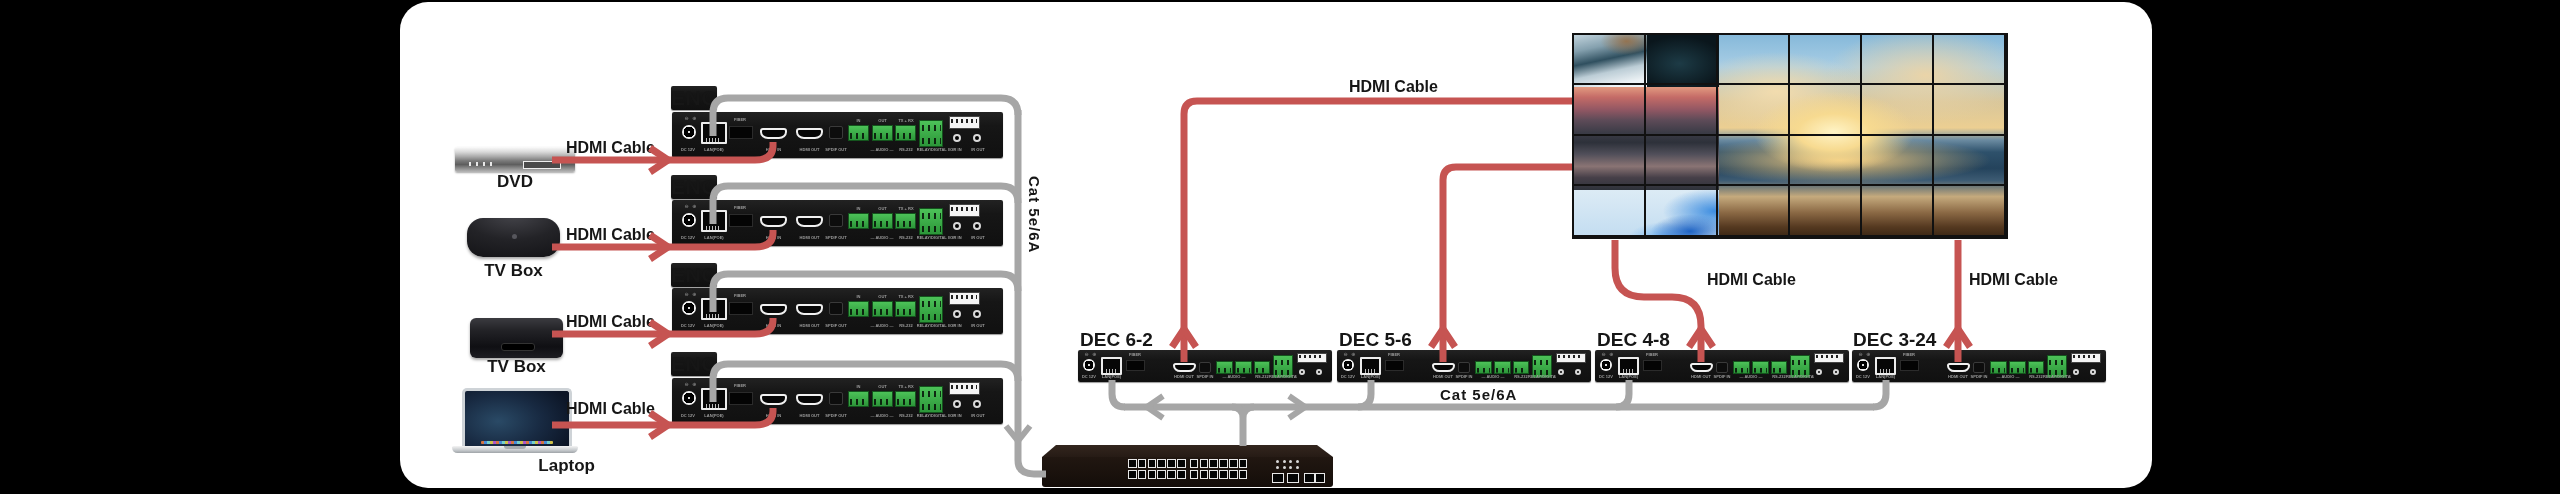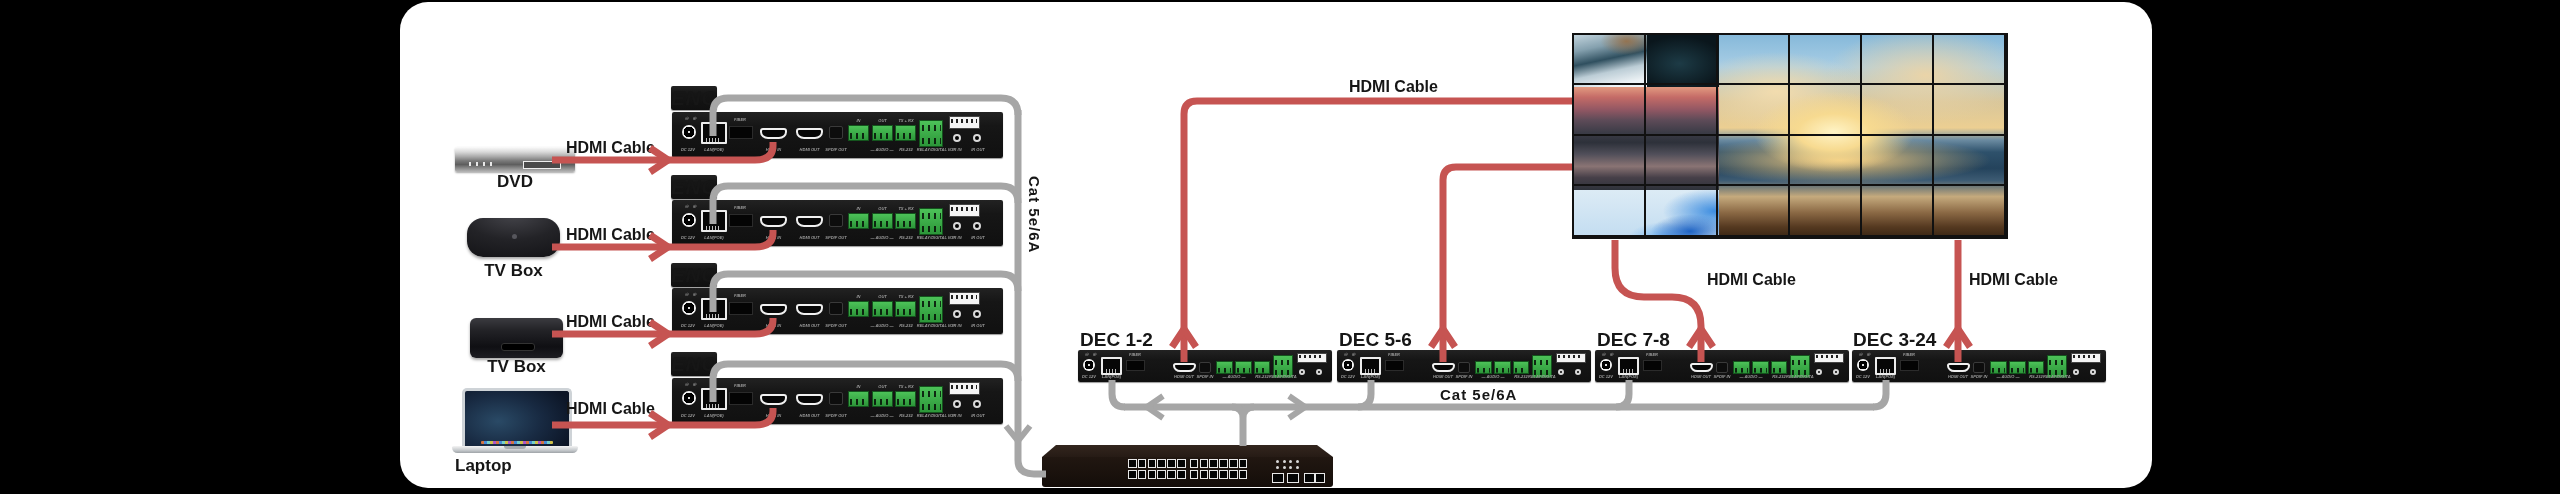--- a/index.html
+++ b/index.html
@@ -9,21 +9,21 @@
   .lbl{position:absolute;font-weight:bold;color:#161616;white-space:nowrap;}
   .lbl.cable{font-size:16px;}
   .lbl.unit{font-size:21px;letter-spacing:0.5px;}
   .lbl.dec{font-size:19px;}
   .lbl.src{font-size:17px;}
   .lbl.cat-v{writing-mode:vertical-rl;font-size:15px;letter-spacing:1px;}
   .lbl.cat-h{font-size:15px;letter-spacing:1px;}
   svg.wires{position:absolute;left:0;top:0;z-index:30;pointer-events:none;}
   
   .unit{position:absolute;background:linear-gradient(180deg,#222 0%,#161616 30%,#101010 100%);
-        border-radius:2px;z-index:10;box-shadow:0 1px 1px rgba(0,0,0,.4);font-style:italic;}
+        border-radius:2px;z-index:10;box-shadow:0 1px 1px rgba(0,0,0,.4);}
   .mlb{position:absolute;color:#9c9c9c;font-size:4px;line-height:4px;text-align:center;
        white-space:nowrap;overflow:hidden;font-weight:bold;}
   .pmark{position:absolute;color:#8f8f8f;font-size:5px;line-height:5px;text-align:center;letter-spacing:1px;}
   .dc{position:absolute;border-radius:50%;
       background:radial-gradient(circle,#ddd 0 14%,#000 15% 52%,#f2f2f2 53% 76%,#161616 77%);}
   .rj45{position:absolute;border:2px solid #ececec;background:#060606;box-sizing:border-box;border-radius:1px;
         background-image:repeating-linear-gradient(90deg,#bbb 0 1px,transparent 1px 3px);
         background-size:70% 4px;background-position:50% 100%;background-repeat:no-repeat;}
   .fiber{position:absolute;background:#040404;border:1px solid #2b2b2b;box-sizing:border-box;}
   .hdmi{position:absolute;background:#060606;border:2px solid #f0f0f0;box-sizing:border-box;
@@ -121,30 +121,30 @@
   <div class="laptop-screen" style="left:462px;top:388px;width:110px;height:58px">
     <div class="dock"></div>
   </div>
   <div class="laptop-base" style="left:452px;top:446px;width:126px;height:7px">
     <div class="notch"></div>
   </div>
 
   <div class="lbl src" style="left:455px;top:172px;width:120px;text-align:center">DVD</div>
   <div class="lbl src" style="left:467px;top:261px;width:93px;text-align:center">TV Box</div>
   <div class="lbl src" style="left:470px;top:357px;width:93px;text-align:center">TV Box</div>
-  <div class="lbl src" style="left:455px;top:456px;width:120px;text-align:left">Laptop</div>
+  <div class="lbl src" style="left:475px;top:456px;width:120px;text-align:right">Laptop</div>
 
   <div class="lbl unit" style="left:671px;top:86px">ENC</div>
   <div class="lbl unit" style="left:671px;top:175px">ENC</div>
   <div class="lbl unit" style="left:671px;top:263px">ENC</div>
   <div class="lbl unit" style="left:671px;top:352px">ENC</div>
 
-  <div class="lbl dec" style="left:1080px;top:329px">DEC 1-2</div>
+  <div class="lbl dec" style="left:1080px;top:329px">DEC 6-2</div>
   <div class="lbl dec" style="left:1339px;top:329px">DEC 5-6</div>
-  <div class="lbl dec" style="left:1597px;top:329px">DEC 7-8</div>
+  <div class="lbl dec" style="left:1597px;top:329px">DEC 4-8</div>
   <div class="lbl dec" style="left:1853px;top:329px">DEC 3-24</div>
 
   <div class="lbl cable" style="left:566px;top:139px">HDMI Cable</div>
   <div class="lbl cable" style="left:566px;top:226px">HDMI Cable</div>
   <div class="lbl cable" style="left:566px;top:313px">HDMI Cable</div>
   <div class="lbl cable" style="left:566px;top:400px">HDMI Cable</div>
 
   <div class="lbl cable" style="left:1349px;top:78px">HDMI Cable</div>
   <div class="lbl cable" style="left:1707px;top:271px">HDMI Cable</div>
   <div class="lbl cable" style="left:1969px;top:271px">HDMI Cable</div>

